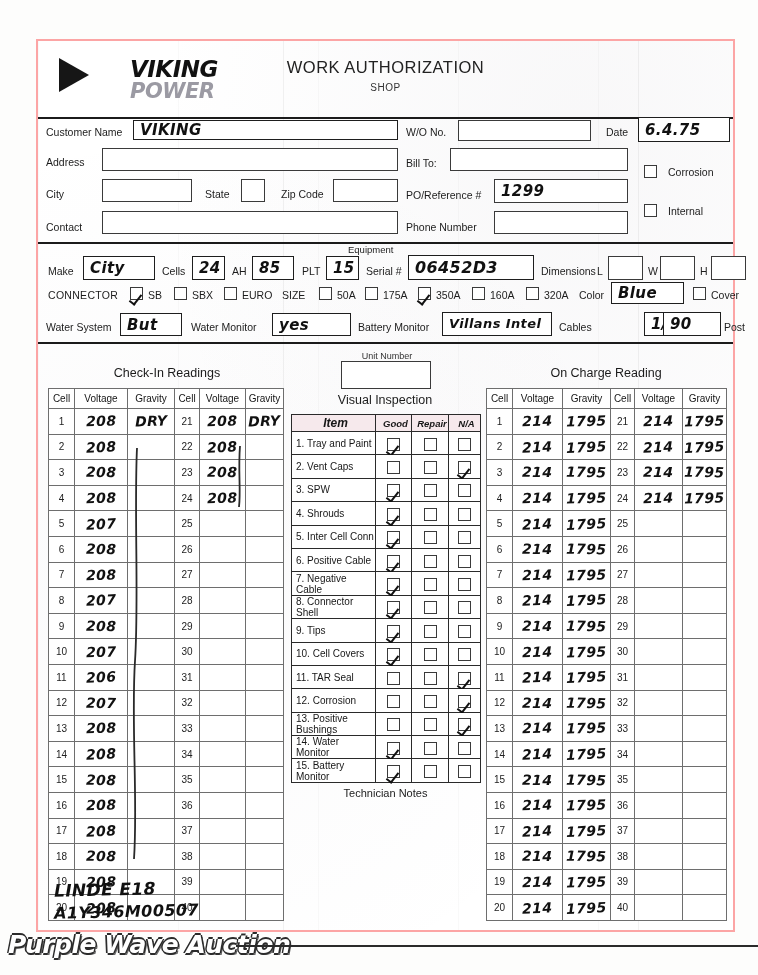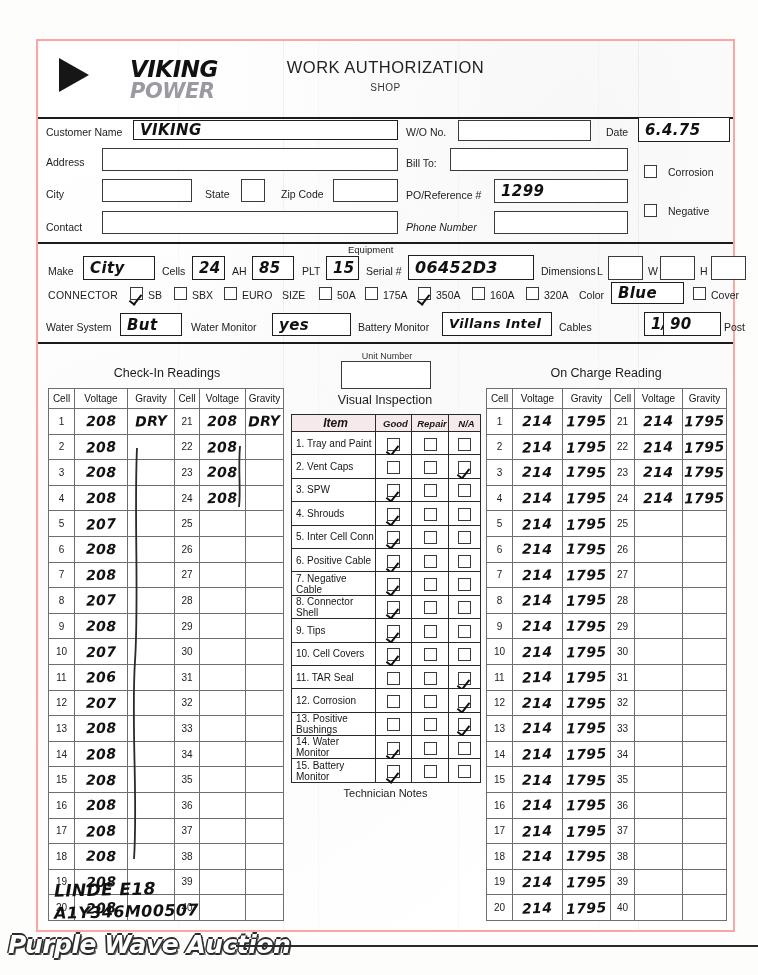--- a/index.html
+++ b/index.html
@@ -221,27 +221,27 @@
   <div class="lbl" style="left:243px;top:147px;">Zip Code</div>
   <div class="box" style="left:295px;top:138px;width:65px;height:23px;">
     <span class="val hw"></span>
   </div>
   <div class="lbl" style="left:368px;top:148px;">PO/Reference #</div>
   <div class="box" style="left:456px;top:138px;width:134px;height:24px;">
     <span class="val hw a3" style="font-size:15px;">1299</span>
   </div>
 
   <div class="cb" style="left:606px;top:163px;"></div>
-  <div class="lbl" style="left:630px;top:164px;">Negative</div>
+  <div class="lbl" style="left:630px;top:164px;">Internal</div>
 
   <div class="lbl" style="left:8px;top:180px;">Contact</div>
   <div class="box" style="left:64px;top:170px;width:296px;height:23px;">
     <span class="val hw"></span>
   </div>
-  <div class="lbl" style="left:368px;top:180px;font-style:italic;">Phone Number</div>
+  <div class="lbl" style="left:368px;top:180px;">Phone Number</div>
   <div class="box" style="left:456px;top:170px;width:134px;height:23px;">
     <span class="val hw"></span>
   </div>
 
   <div class="sep" style="top:201px;"></div>
 
   <div class="eq-cap" style="left:310px;top:203px;">Equipment</div>
 
   <div class="lbl" style="left:10px;top:224px;">Make</div>
   <div class="box filled" style="left:45px;top:215px;width:72px;height:24px;">

